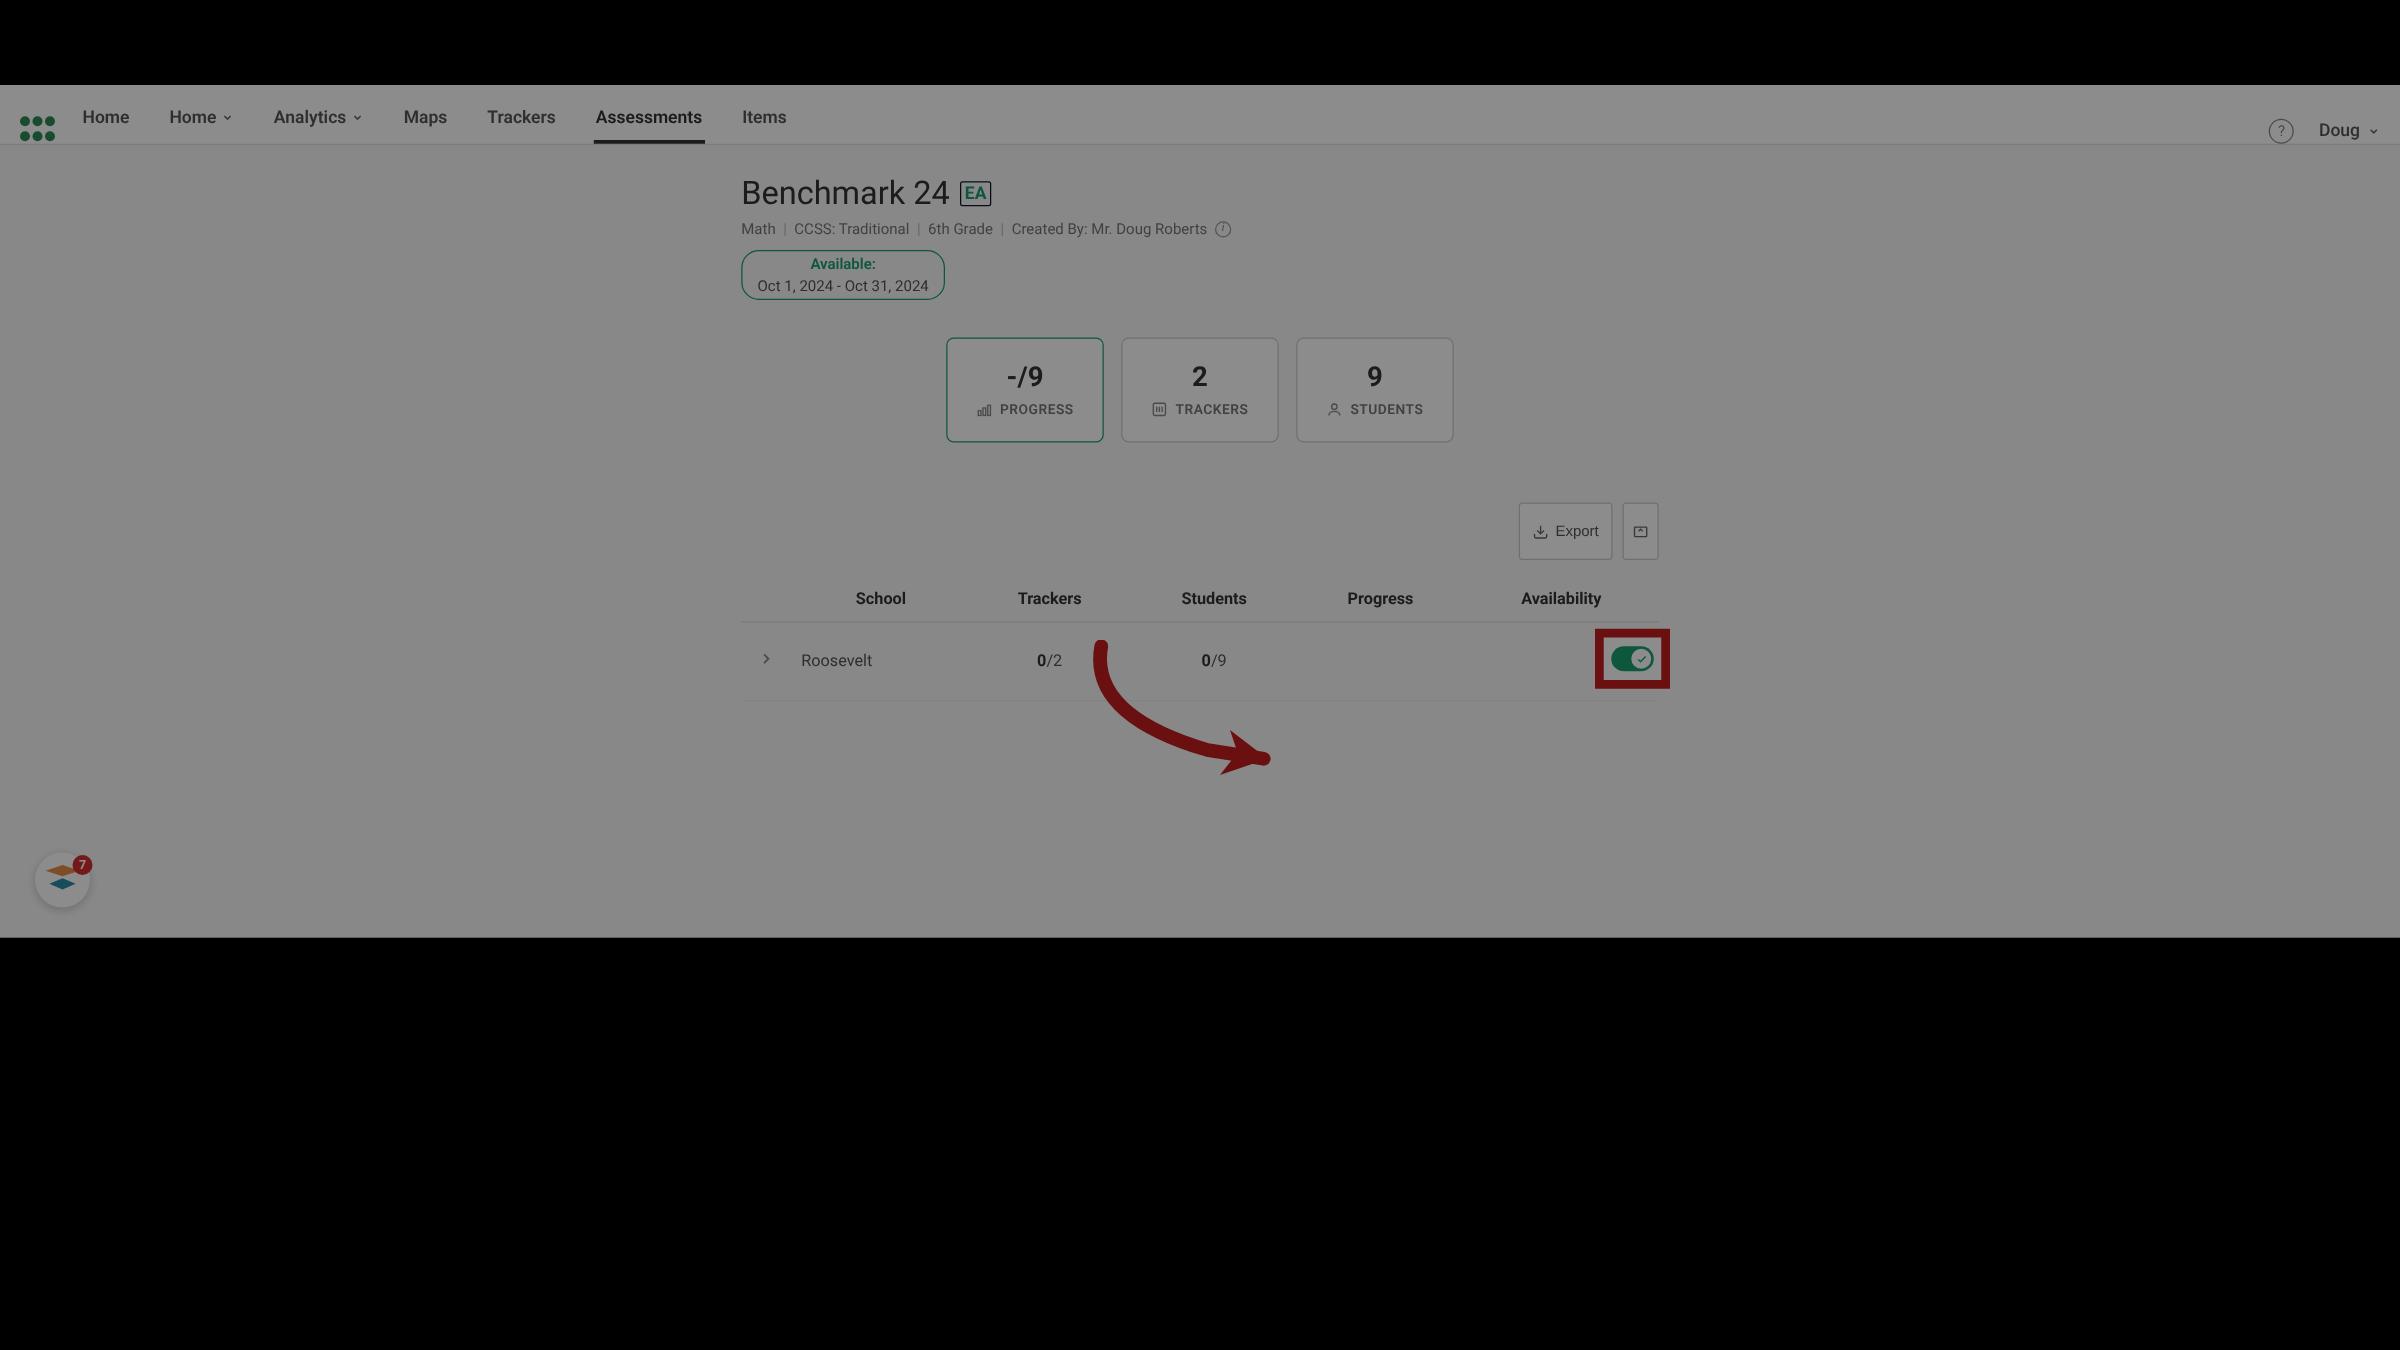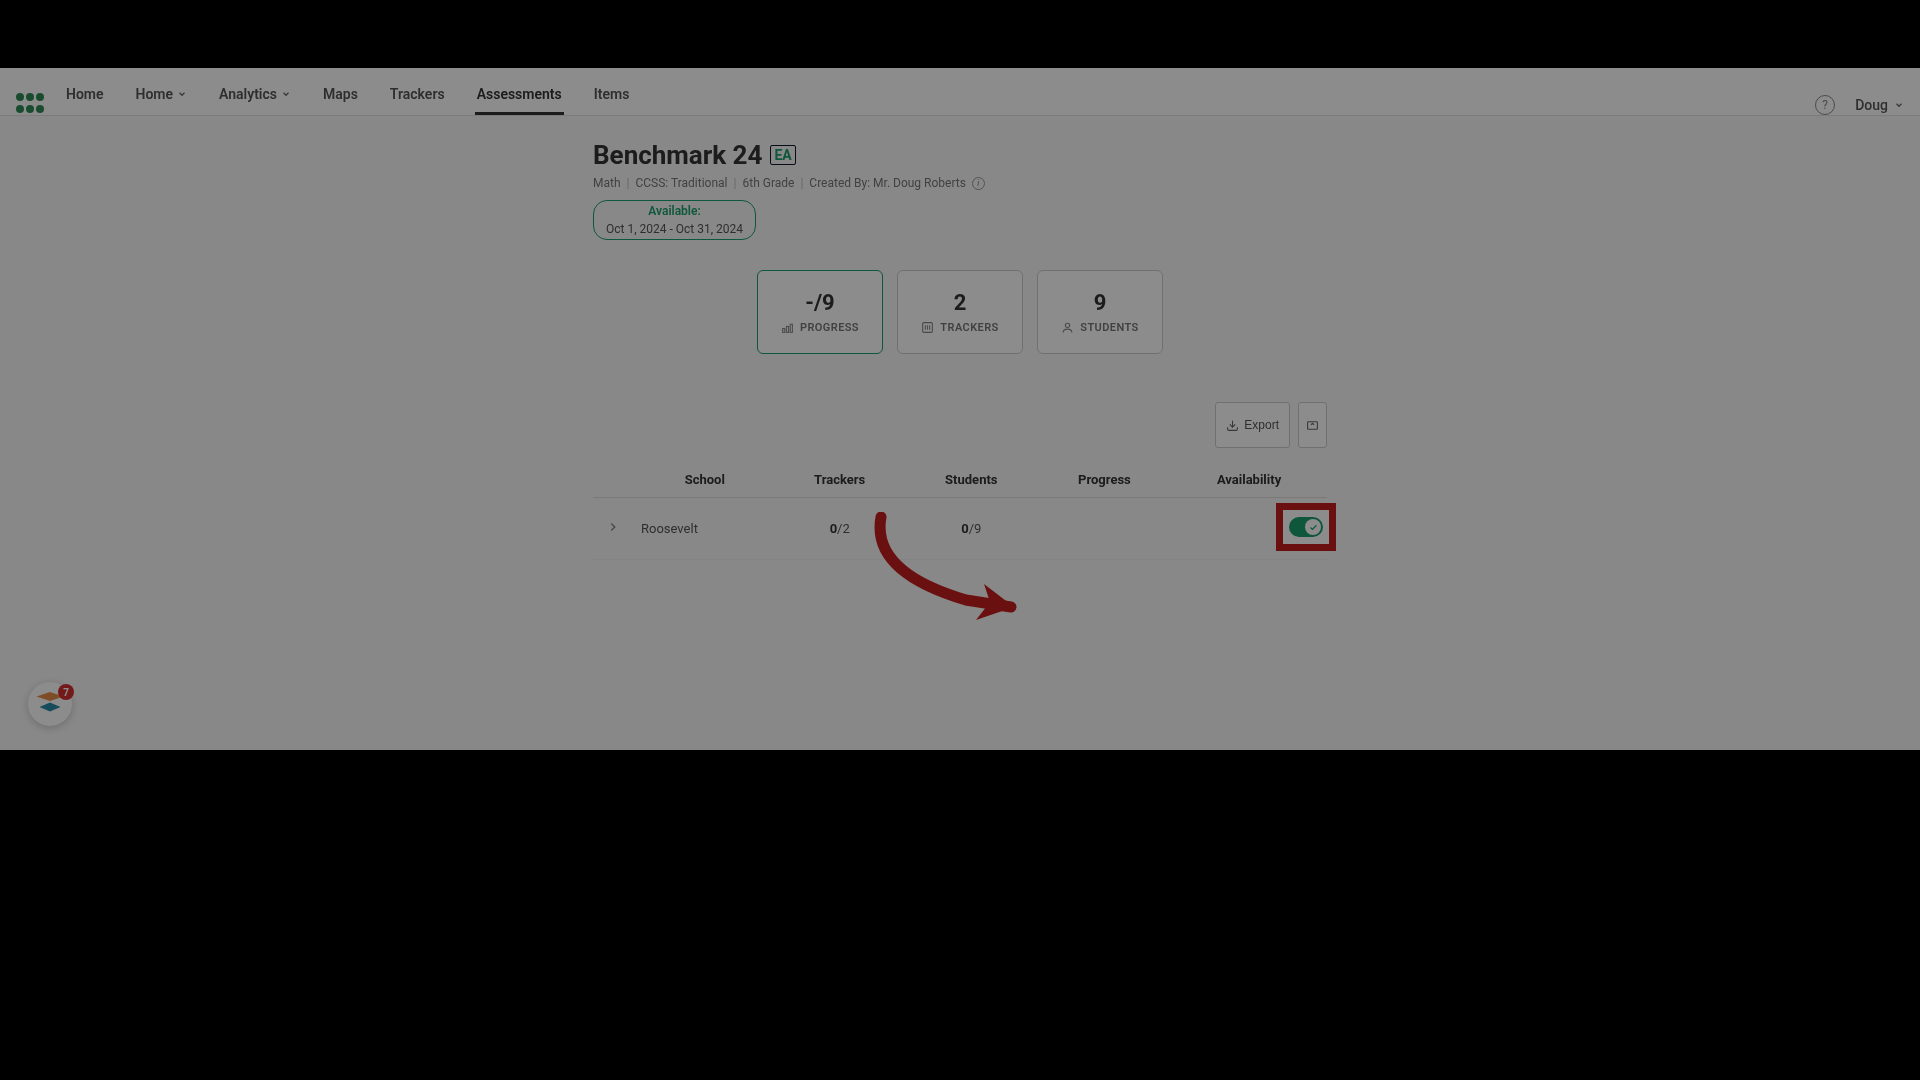--- a/index.html
+++ b/index.html
@@ -100,21 +100,21 @@
       margin: 0 auto;
       padding-top: 24px;
     }
     .page-title-row {
       display: flex;
       align-items: center;
       gap: 8px;
     }
     .page-title {
       font-size: 26px;
-      font-weight: 700;
+      font-weight: 400;
       color: #333;
     }
     .badge-ea {
       border: 1px solid #0f172a;
       color: #1b9e6e;
       font-size: 14px;
       font-weight: 700;
       padding: 1px 3px;
       border-radius: 2px;
     }

